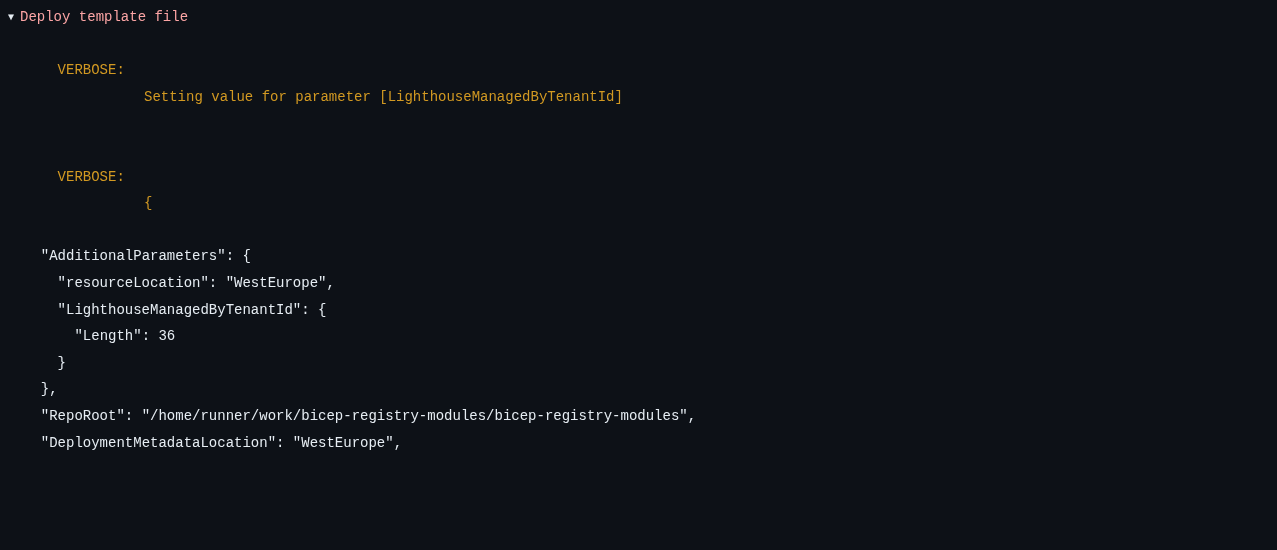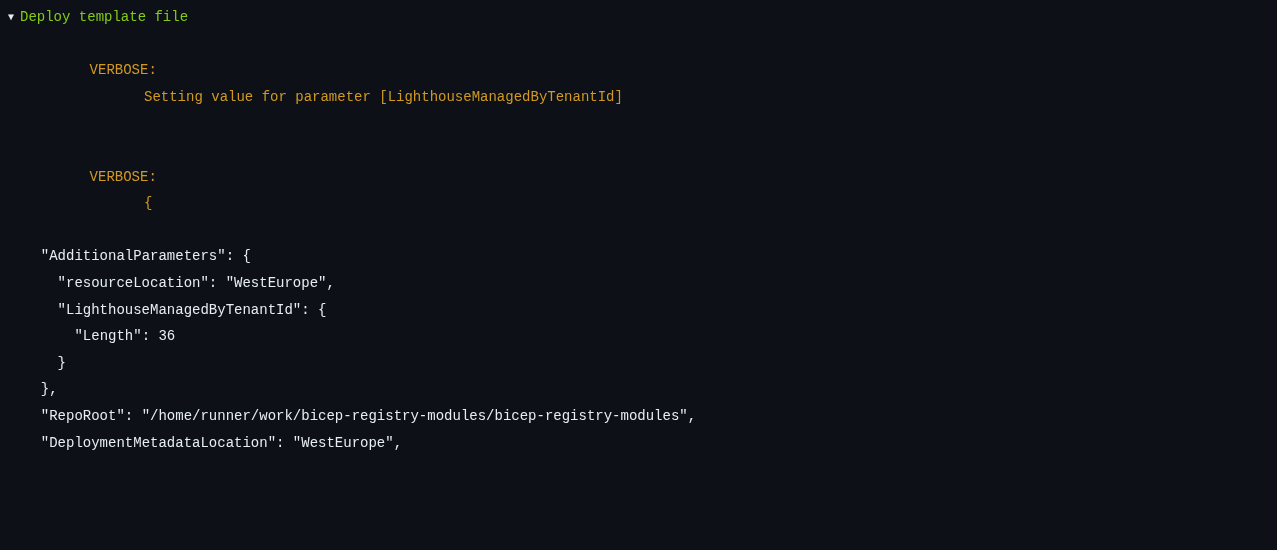--- a/index.html
+++ b/index.html
@@ -16,28 +16,27 @@
       display: flex;
       align-items: center;
       gap: 6px;
       cursor: pointer;
     }
     .step-header .triangle {
       font-size: 10px;
       color: #e6edf3;
     }
     .step-title {
-      color: #84cc16;
+      color: #fca5a5;
     }
     .log {
       padding-left: 16px;
     }
     .verbose-label {
       color: #d29922;
-      margin-left: 32px;
     }
     .verbose-text {
       color: #d29922;
       margin-left: 39px;
     }
     .code-line {
       white-space: pre-wrap;
       word-break: break-all;
     }
   </style>

